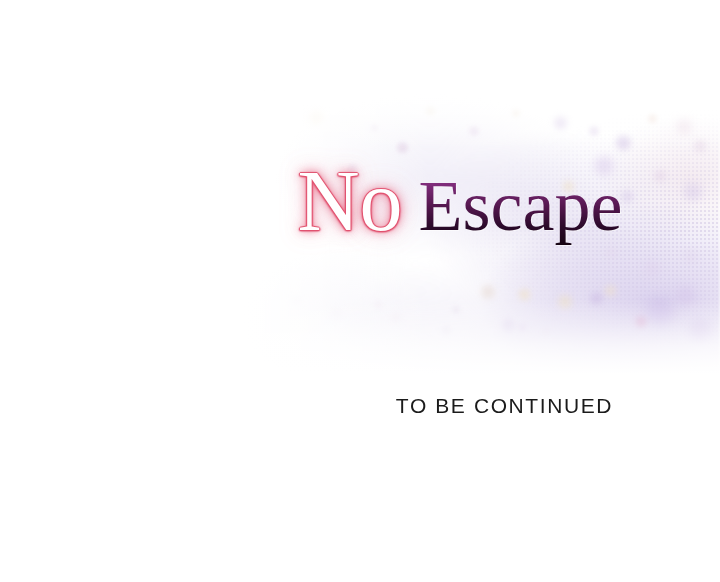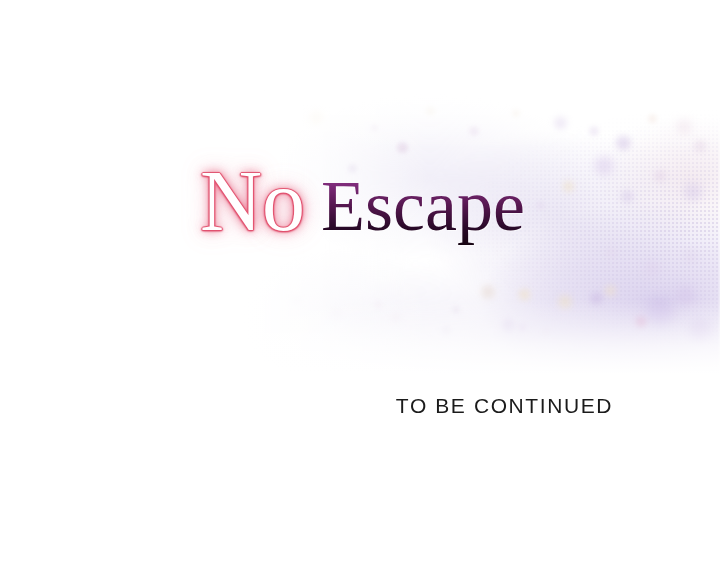--- a/index.html
+++ b/index.html
@@ -78,21 +78,21 @@
                               rgba(255,255,255,0) 74%, rgba(255,255,255,0.70) 90%, #ffffff 100%),
       linear-gradient(90deg, #ffffff 0%, #ffffff 33%, rgba(255,255,255,0.45) 46%, rgba(255,255,255,0) 60%);
   }
 
   
   #title {
     position: absolute;
     left: 0;
     top: 158px;
     width: 720px;
-    text-align: left;
+    text-align: center;
     white-space: nowrap;
     font-family: "Liberation Serif", serif;
     line-height: 1;
   }
   
   #title-inner {
     display: inline-block;
     padding-left: 200px;
   }
 

